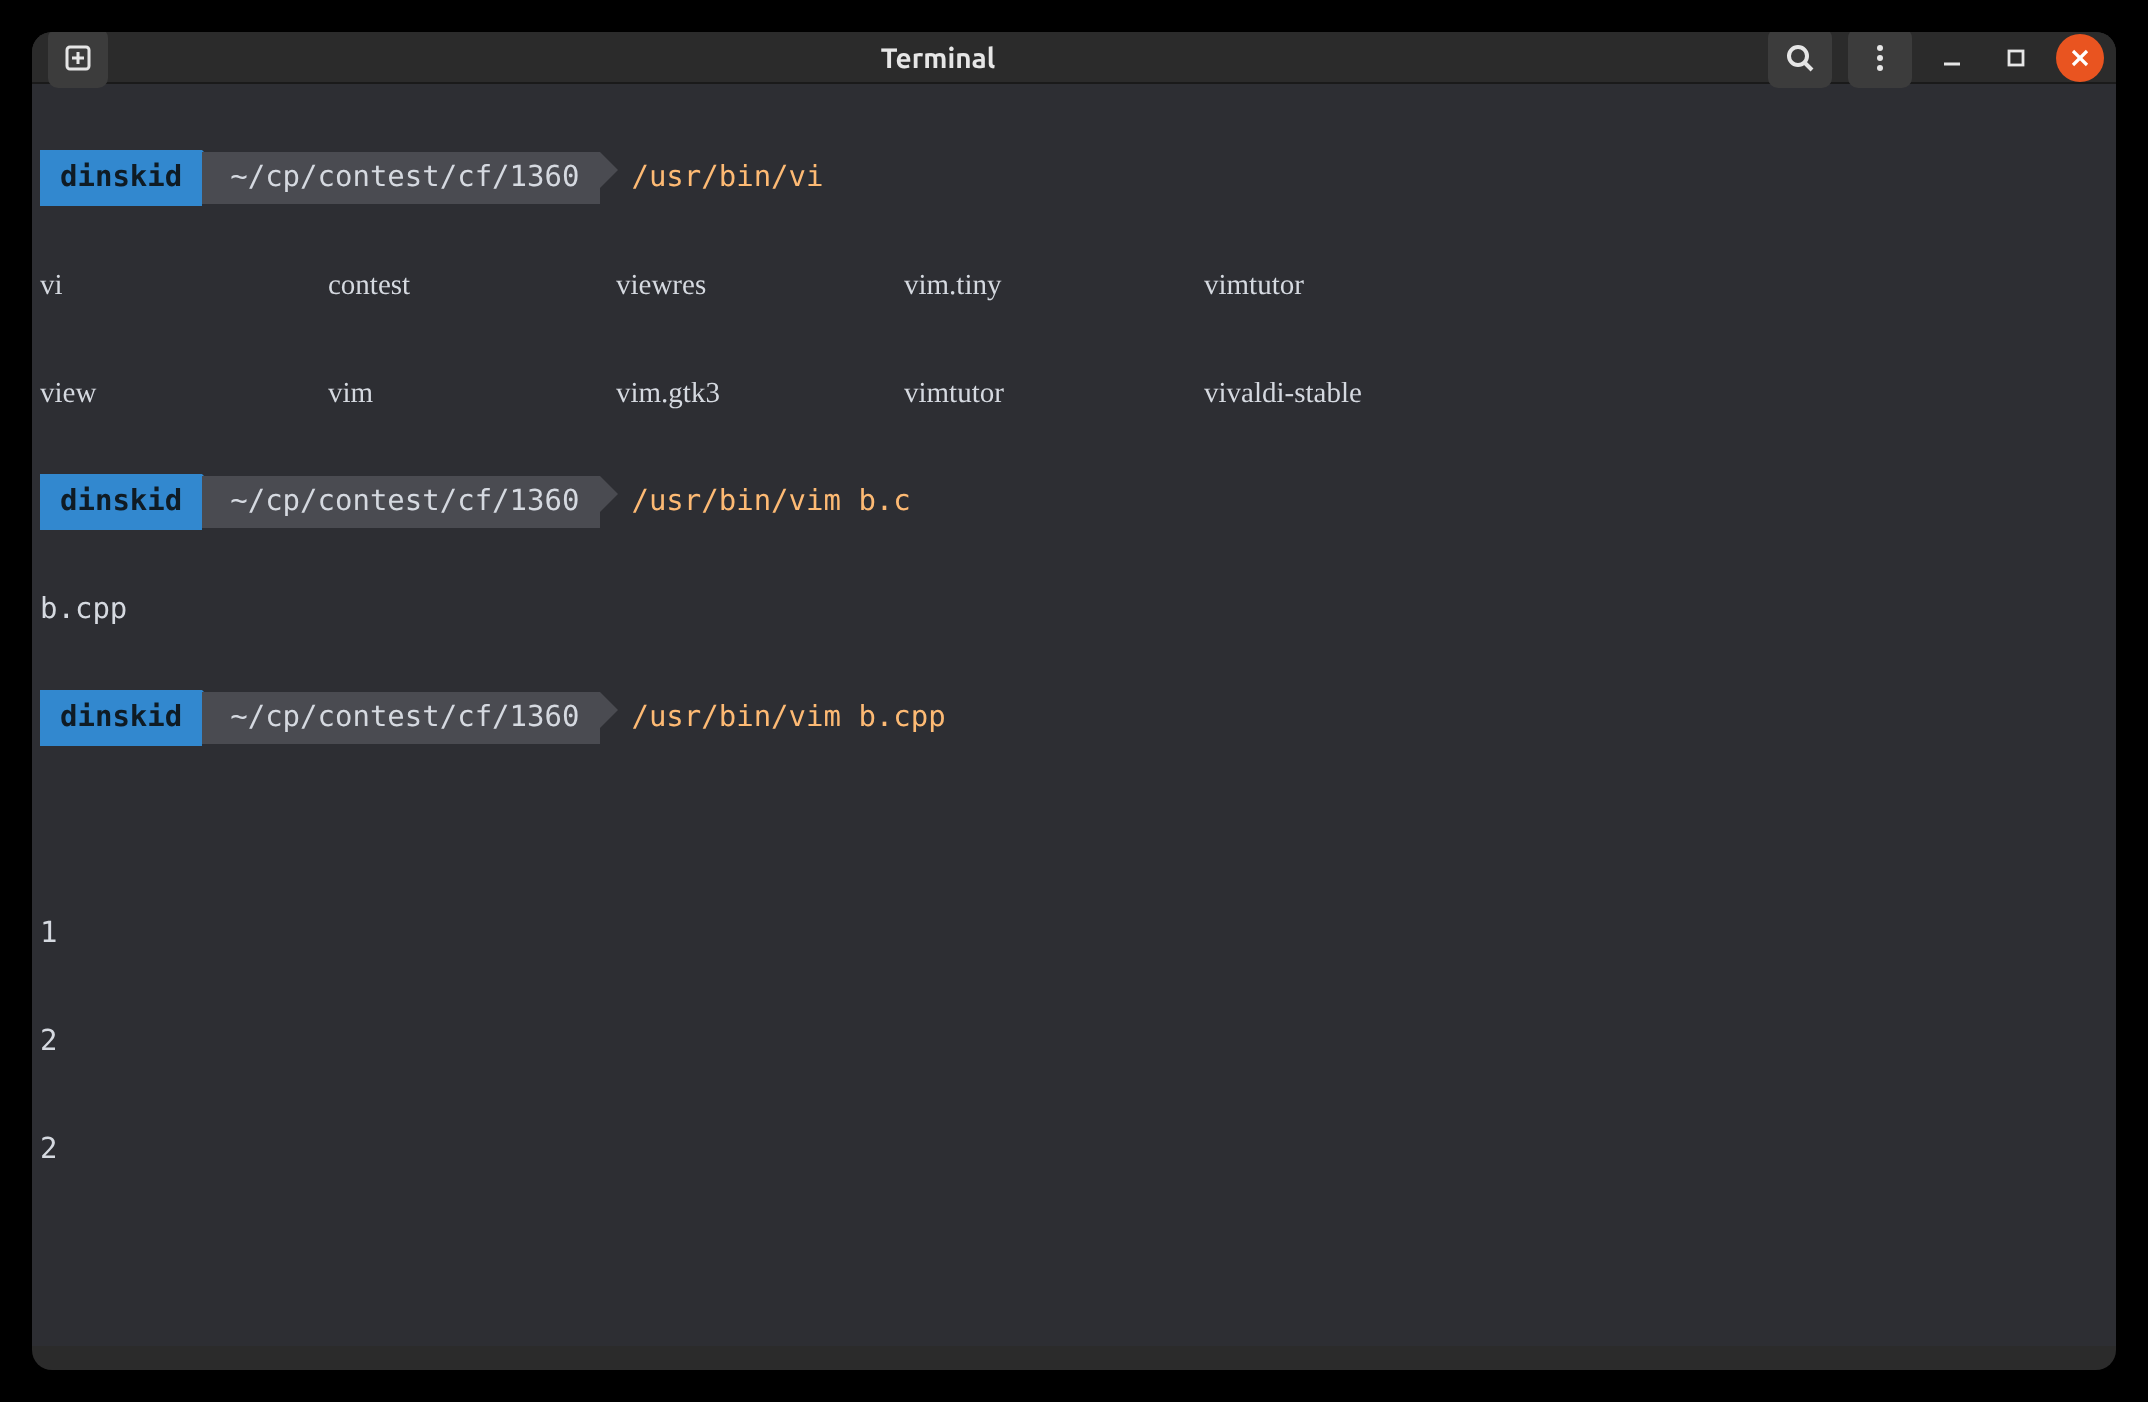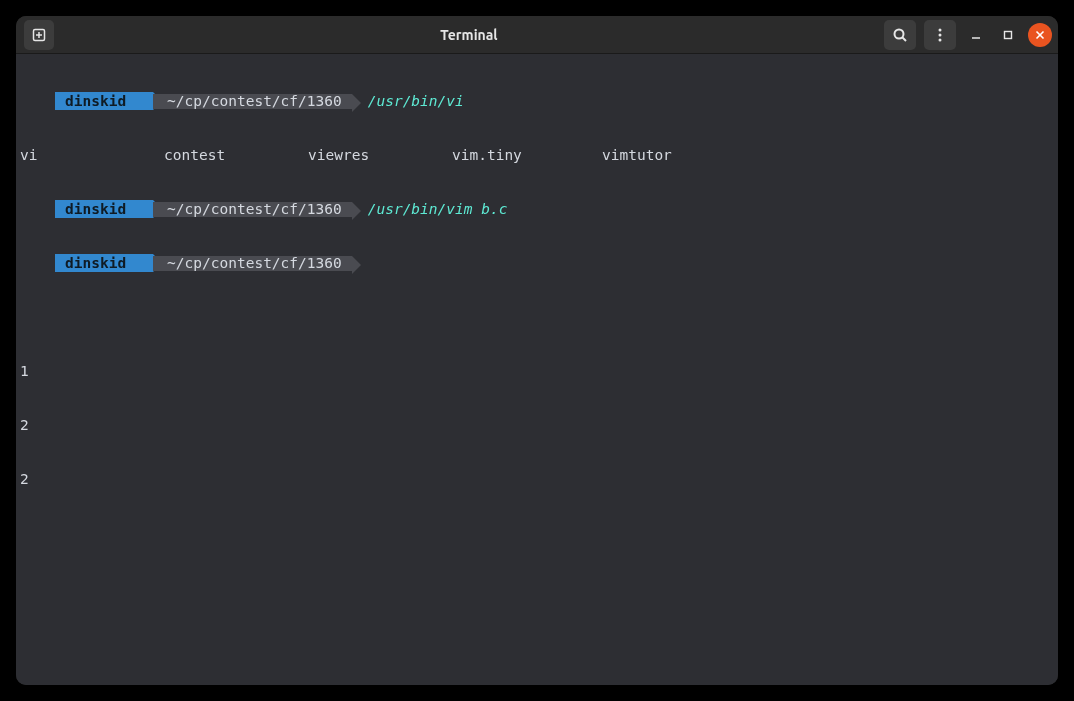--- a/index.html
+++ b/index.html
@@ -15,21 +15,21 @@
       left: 16px;
       top: 16px;
       width: 1042px;
       height: 669px;
       background: #2b2b2b;
       border-radius: 10px;
       overflow: hidden;
       box-shadow: 0 0 0 1px rgba(0,0,0,0.4);
     }
     .titlebar {
-      height: 38px;
+      height: 26px;
       background: #2b2b2b;
       display: flex;
       align-items: center;
       padding: 0 6px;
       border-bottom: 1px solid #1a1a1a;
     }
     .titlebar .left { display: flex; align-items: center; }
     .titlebar .center {
       flex: 1;
       text-align: center;
@@ -81,62 +81,61 @@
     }
     .prompt-line {
       display: flex;
       align-items: center;
       height: 18px;
     }
     .seg-user {
       background: #3288cf;
       color: #0f1b24;
       font-weight: 700;
-      padding: 0 27px 0 10px;
-      height: 18px;
+      padding: 0 10px 0 10px;
+      height: 28px;
       display: flex;
       align-items: center;
       position: relative;
-      margin-left: 35px;
     }
     .seg-user::after {
       content: "";
       position: absolute;
       right: -9px;
       top: 0;
       border-left: 9px solid #3288cf;
       border-top: 9px solid transparent;
       border-bottom: 9px solid transparent;
     }
     .seg-path {
       background: #4a4b51;
       color: #d5d9e0;
       padding: 0 10px 0 14px;
-      height: 15px;
+      height: 26px;
       display: flex;
       align-items: center;
       position: relative;
       margin-left: 0px;
     }
     .seg-path::after {
       content: "";
       position: absolute;
       right: -9px;
       top: 0;
       border-left: 9px solid #4a4b51;
       border-top: 9px solid transparent;
       border-bottom: 9px solid transparent;
     }
     .cmd {
       padding-left: 16px;
-      color: #5eead4;
-      font-style: italic;
+      color: #fdba74;
     }
     .output-row {
       display: flex;
+      font-family: Liberation Serif, serif;
     }
     .col { width: 144px; flex-shrink: 0; }
     .col.wide { width: 150px; }
     .out-plain { height: 18px; }
     .blank { height: 18px; }
   </style>
 </head>
 <body>
 
 <div class="window">
@@ -190,28 +189,37 @@
       <span class="seg-path">~/cp/contest/cf/1360</span>
       <span class="cmd">/usr/bin/vi</span>
     </div>
     <div class="output-row">
       <span class="col">vi</span>
       <span class="col">contest</span>
       <span class="col">viewres</span>
       <span class="col wide">vim.tiny</span>
       <span class="col">vimtutor</span>
     </div>
+    <div class="output-row">
+      <span class="col">view</span>
+      <span class="col">vim</span>
+      <span class="col">vim.gtk3</span>
+      <span class="col wide">vimtutor</span>
+      <span class="col">vivaldi-stable</span>
+    </div>
     <div class="prompt-line">
       <span class="seg-user">dinskid</span>
       <span class="seg-path">~/cp/contest/cf/1360</span>
       <span class="cmd">/usr/bin/vim b.c</span>
     </div>
+    <div class="out-plain">b.cpp</div>
     <div class="prompt-line">
       <span class="seg-user">dinskid</span>
       <span class="seg-path">~/cp/contest/cf/1360</span>
+      <span class="cmd">/usr/bin/vim b.cpp</span>
     </div>
     <div class="blank"></div>
     <div class="out-plain">1</div>
     <div class="out-plain">2</div>
     <div class="out-plain">2</div>
     
     
     
     
   </div>

